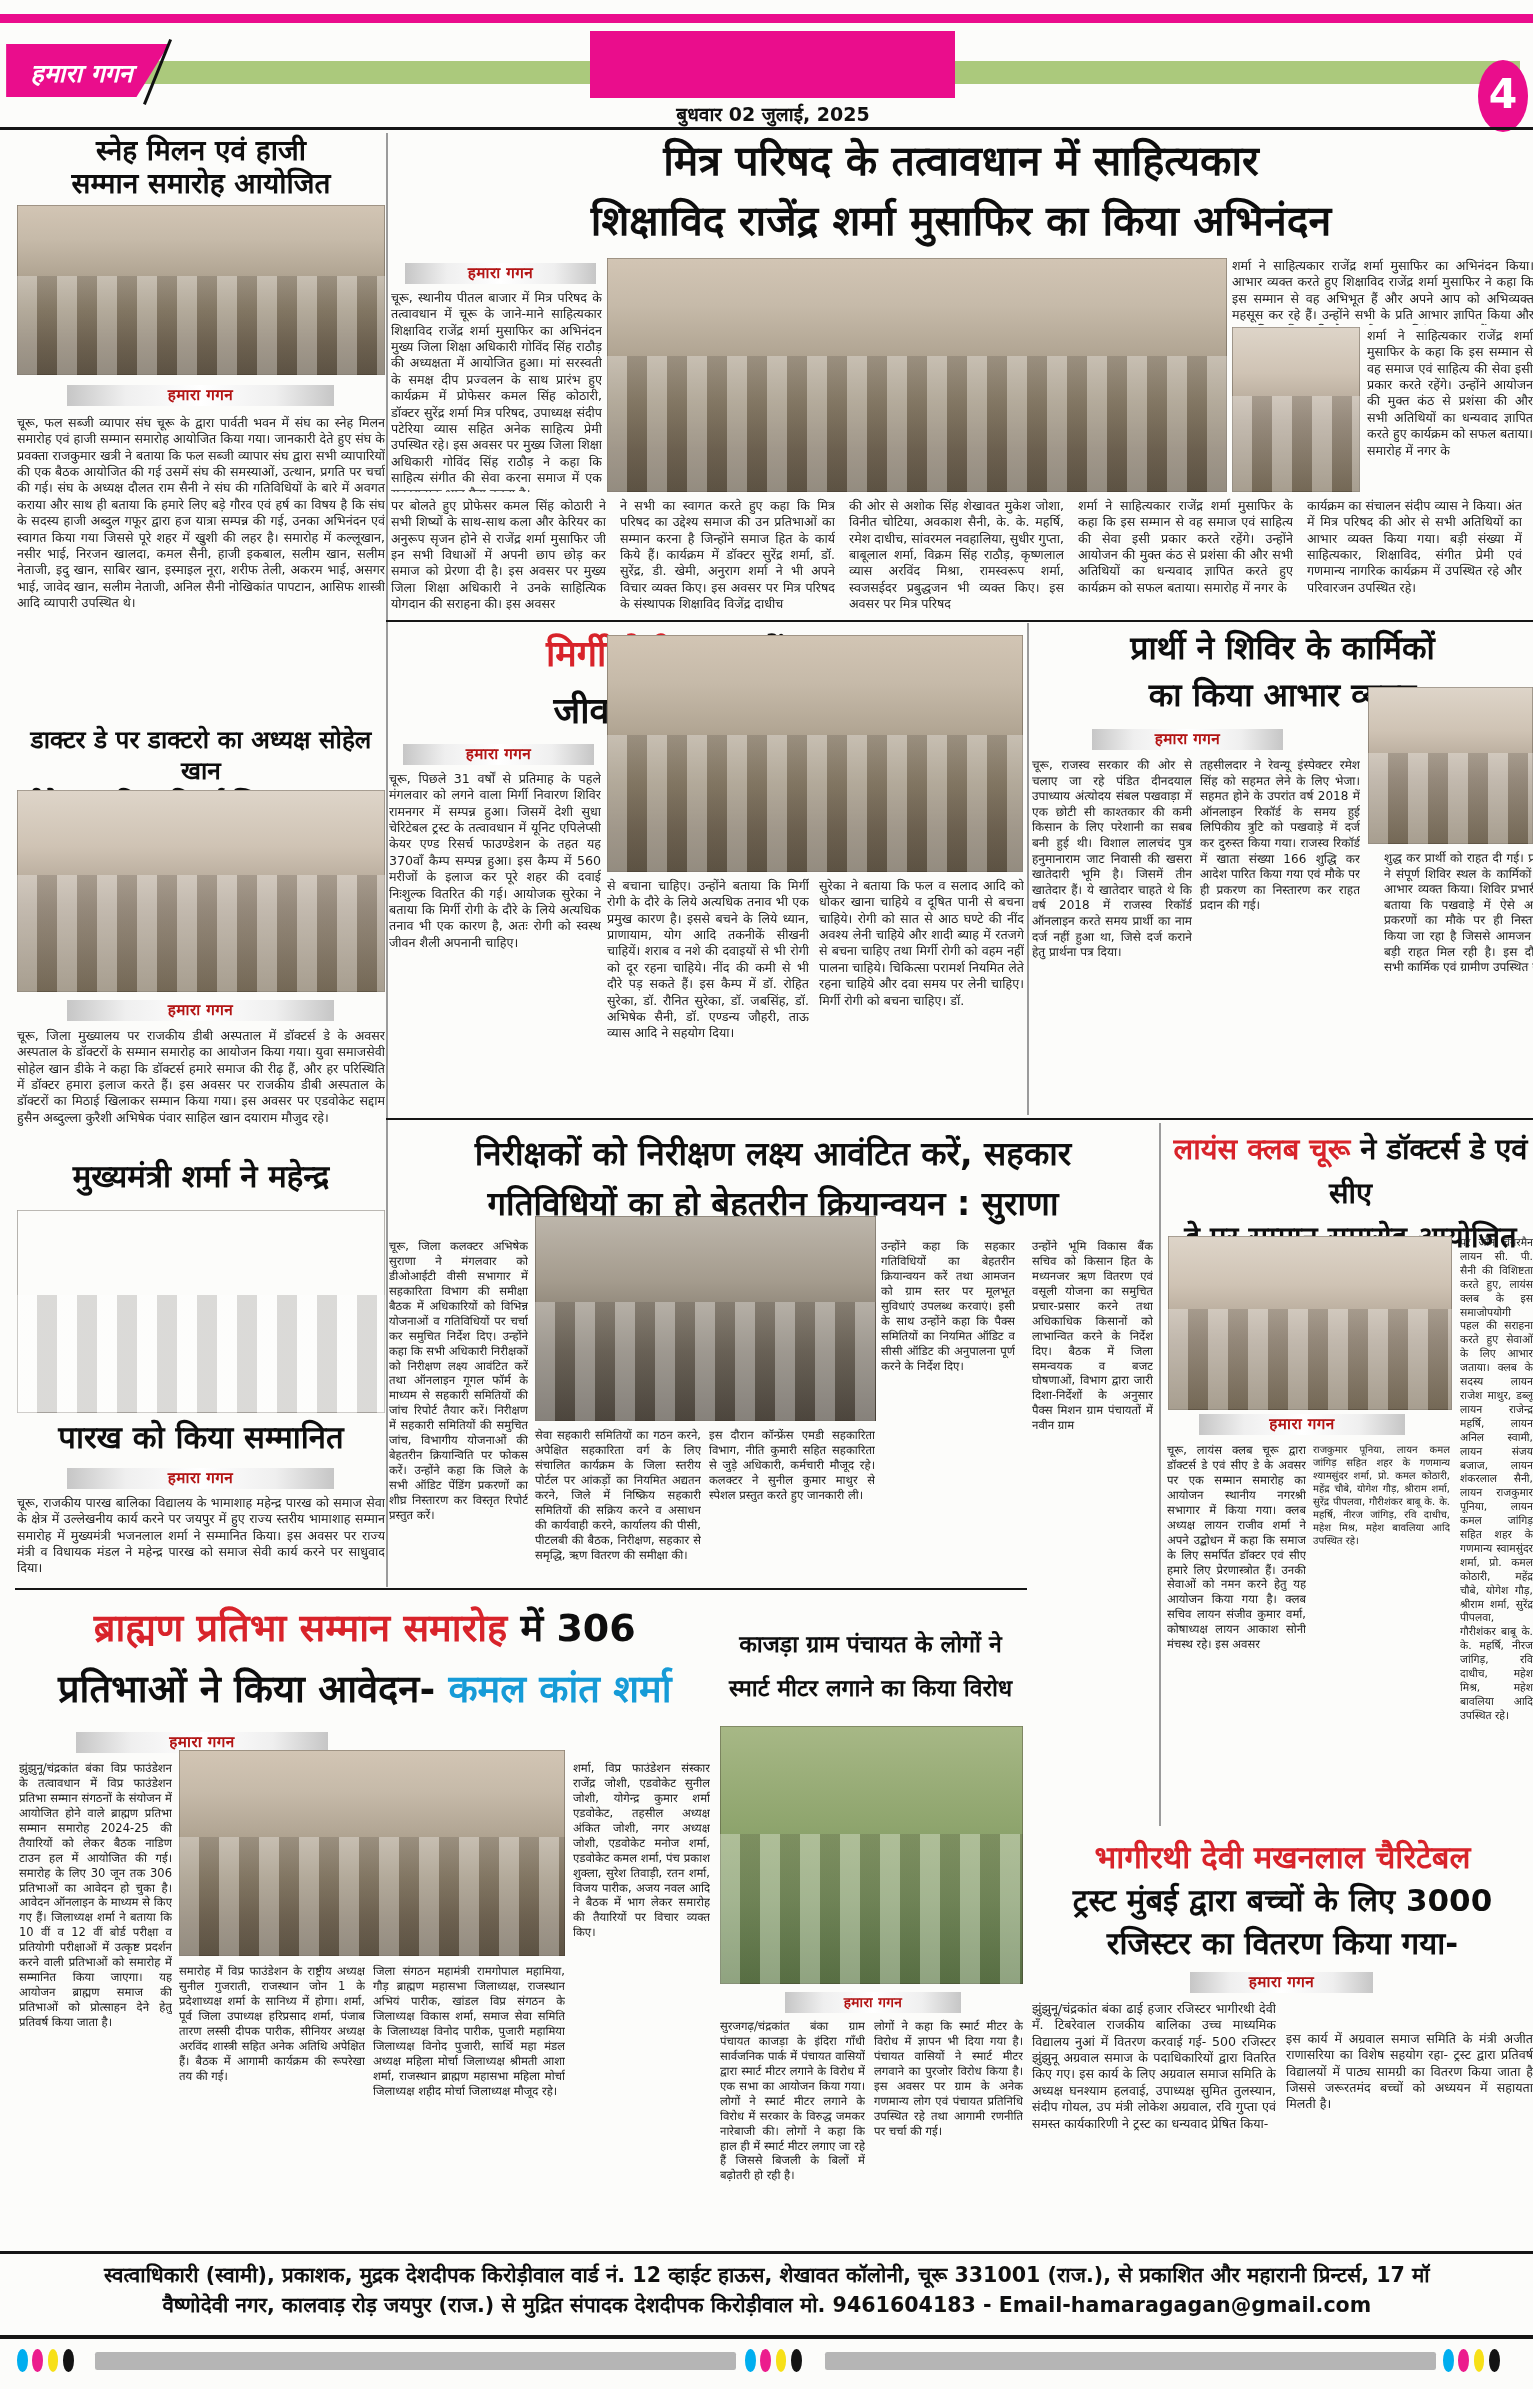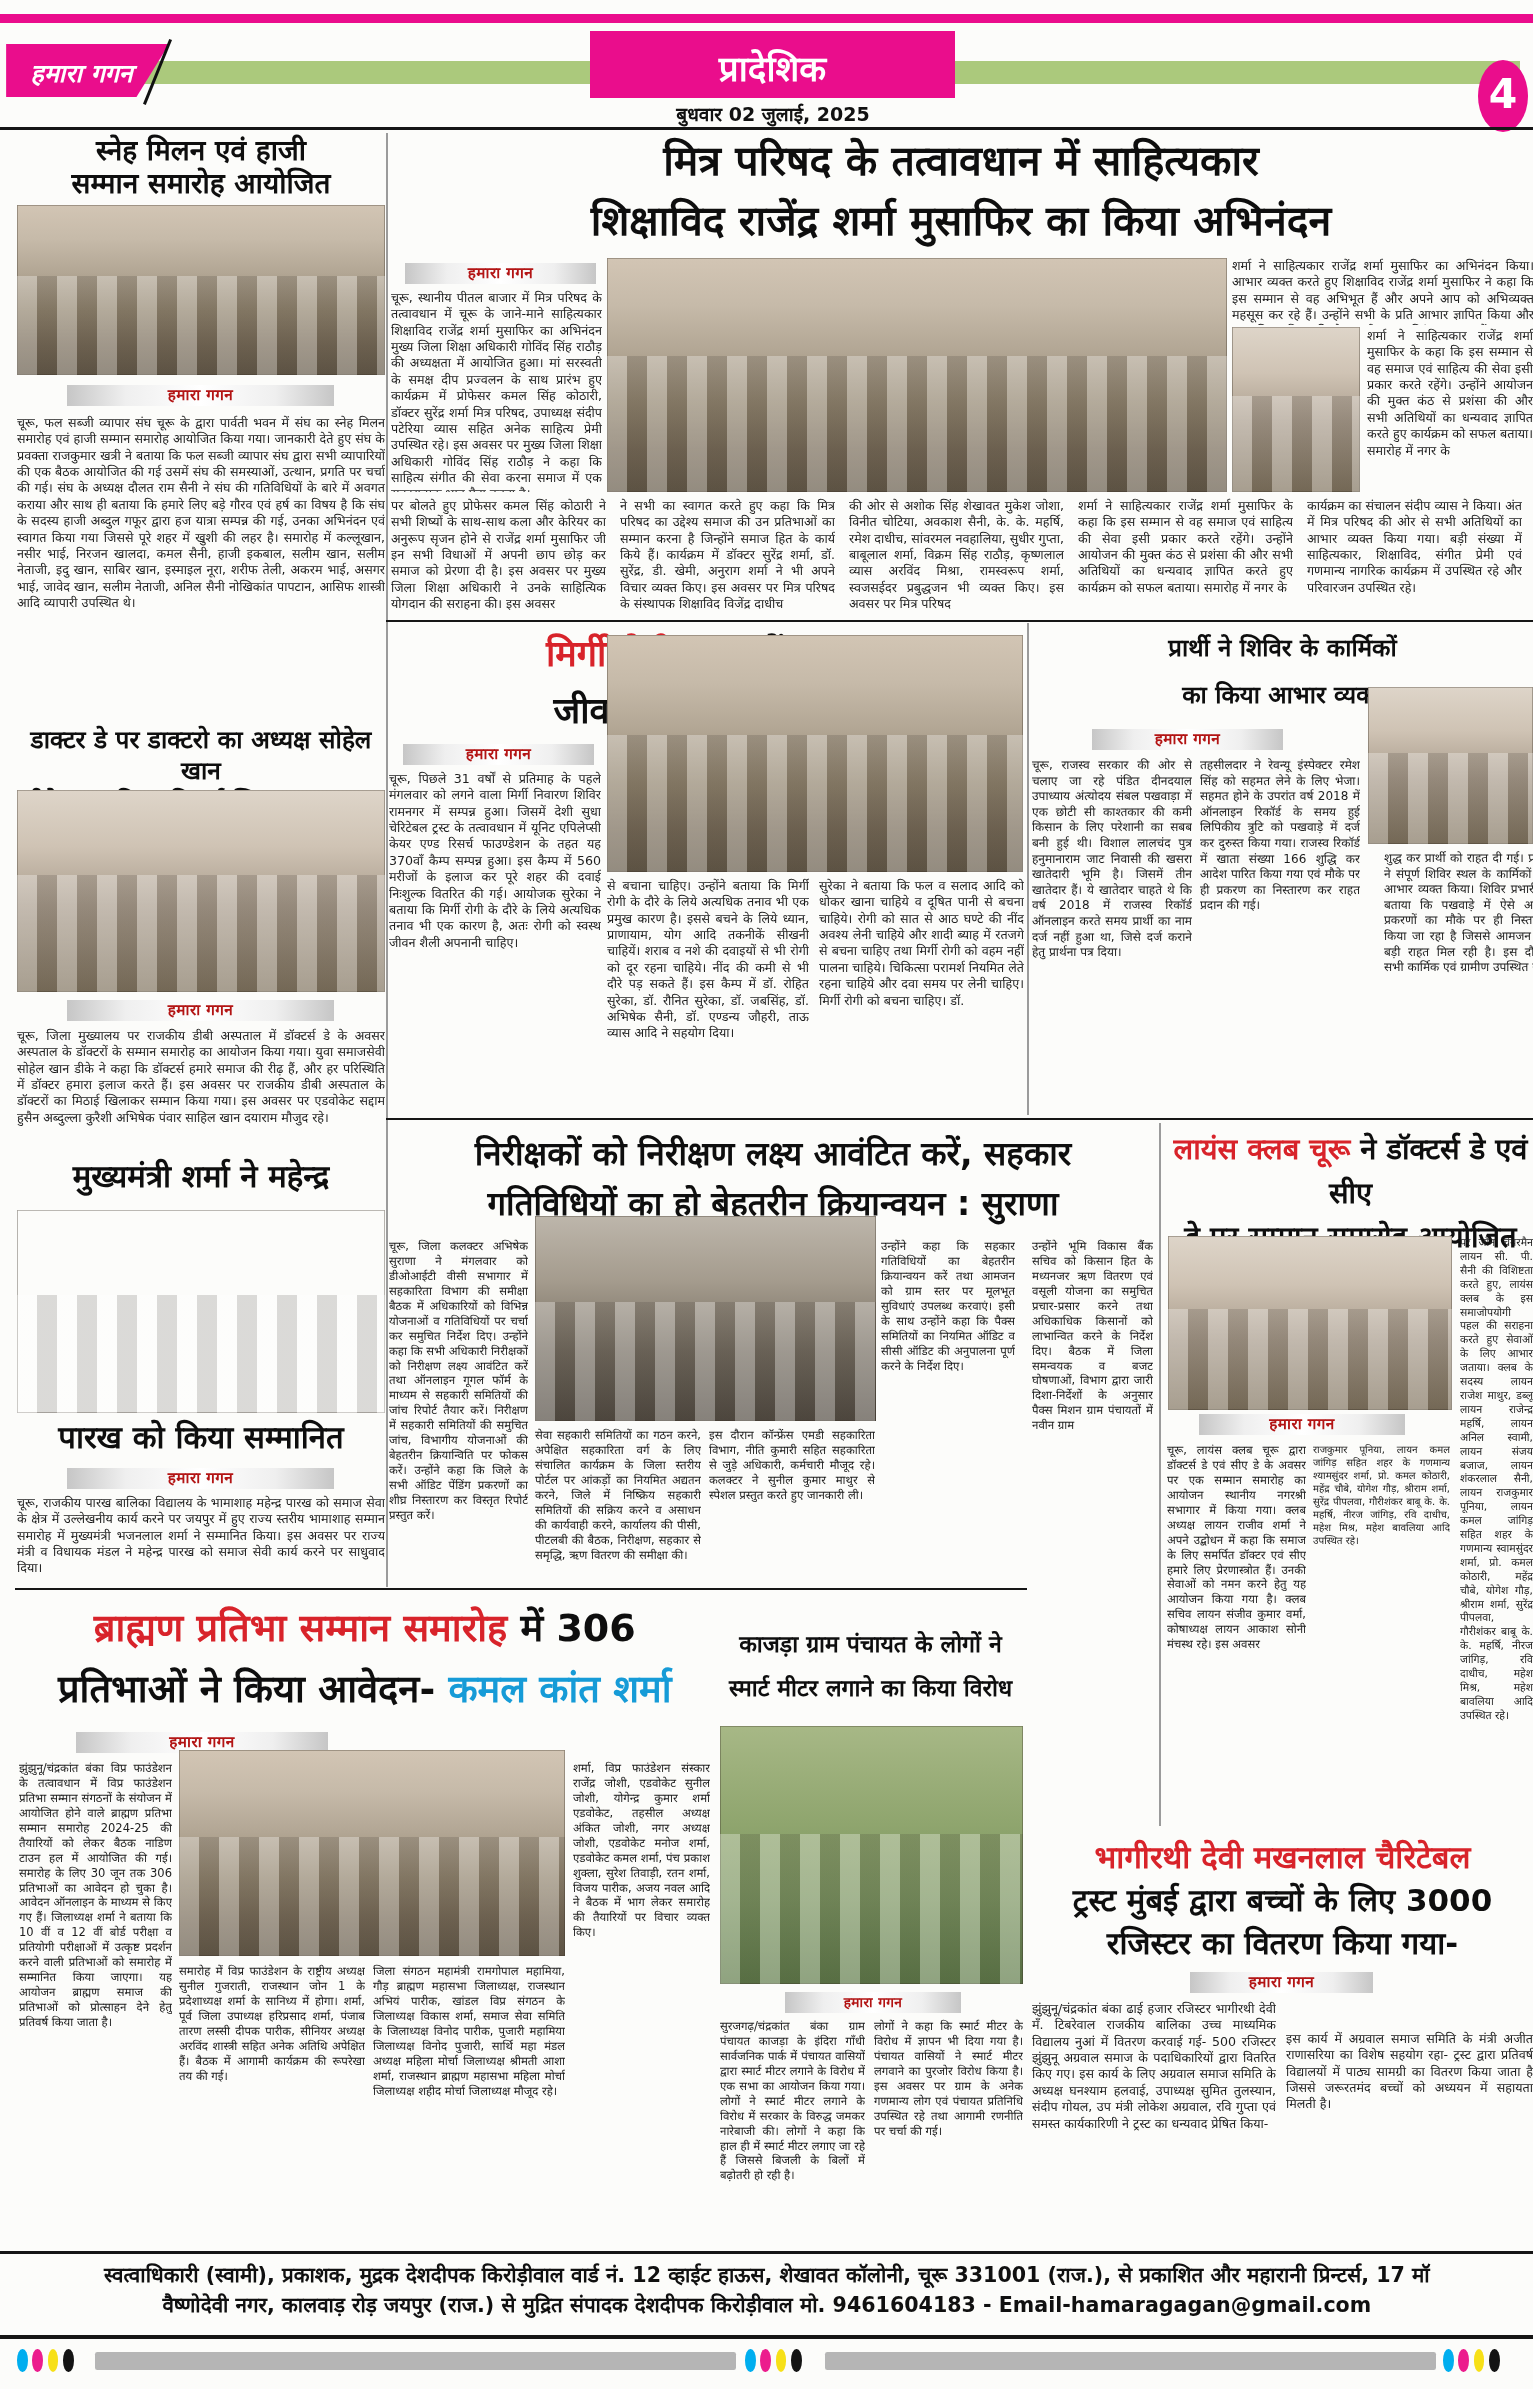--- a/index.html
+++ b/index.html
@@ -28,21 +28,20 @@
 <body>
 
 <div id="paper">
 
   <div class="abs pink" style="left:0;top:13.7px;width:1533px;height:9.2px;"></div>
   <div class="abs" style="left:103px;top:61px;width:1417px;height:23px;background:#abc97c;"></div>
   <div class="abs pink" style="left:6.1px;top:44px;width:163px;height:53px;clip-path:polygon(0 0,100% 0,80% 100%,0 100%);"></div>
   <div class="abs" style="left:156px;top:37px;width:3.1px;height:70px;background:#111;transform:rotate(22deg);"></div>
   <div class="abs" style="left:13.7px;top:55px;width:136px;text-align:center;color:#fff;font-weight:800;font-size:25px;font-style:italic;">हमारा गगन</div>
   <div class="abs pink" style="left:590px;top:31px;width:365px;height:67px;"></div>
-  <div class="abs" style="left:590px;top:44px;width:365px;text-align:center;color:#fff;font-weight:800;font-size:35px;">प्रादेशिक</div>
   <div class="abs" style="left:544px;top:101px;width:458px;text-align:center;color:#111;font-weight:700;font-size:19px;">बुधवार 02 जुलाई, 2025</div>
   <div class="abs pink" style="left:1478px;top:60px;width:50px;height:72px;border-radius:50%;"></div>
   <div class="abs" style="left:1478px;top:70px;width:50px;text-align:center;color:#fff;font-weight:800;font-size:41px;">4</div>
   <div class="abs hr" style="left:0;top:127px;width:1533px;height:3.1px;"></div>
 
   <div class="abs vr" style="left:386px;top:133px;height:1454px;"></div>
   <div class="abs vr" style="left:1027px;top:623px;height:492px;"></div>
   <div class="abs vr" style="left:1159px;top:1123px;height:703px;"></div>
   <div class="abs hr" style="left:386px;top:620px;width:1147px;height:1.5px;"></div>
   <div class="abs hr" style="left:386px;top:1118px;width:1147px;height:1.5px;"></div>
@@ -90,21 +89,21 @@
   <div class="abs headline" style="left:389px;top:625px;width:634px;font-size:36px;line-height:57px;">
     <span class="red">मिर्गी रोगी</span><span> अपनायें स्वस्थ</span><br>
     <span>जीवन शैली- </span><span class="blue">डॉ. सुरेका</span>
   </div>
   <div class="abs byline" style="left:403px;top:744px;width:191px;">हमारा गगन</div>
   <div class="abs body-text" style="left:389px;top:771px;width:212px;height:344px;">चूरू, पिछले 31 वर्षों से प्रतिमाह के पहले मंगलवार को लगने वाला मिर्गी निवारण शिविर रामनगर में सम्पन्न हुआ। जिसमें देशी सुधा चेरिटेबल ट्रस्ट के तत्वावधान में यूनिट एपिलेप्सी केयर एण्ड रिसर्च फाउण्डेशन के तहत यह 370वाँ कैम्प सम्पन्न हुआ। इस कैम्प में 560 मरीजों के इलाज कर पूरे शहर की दवाई निःशुल्क वितरित की गई। आयोजक सुरेका ने बताया कि मिर्गी रोगी के दौरे के लिये अत्यधिक तनाव भी एक कारण है, अतः रोगी को स्वस्थ जीवन शैली अपनानी चाहिए।</div>
   <div class="abs photo crowd" style="left:607px;top:635px;width:416px;height:237px;"></div>
   <div class="abs body-text" style="left:607px;top:878px;width:202px;height:237px;">से बचाना चाहिए। उन्होंने बताया कि मिर्गी रोगी के दौरे के लिये अत्यधिक तनाव भी एक प्रमुख कारण है। इससे बचने के लिये ध्यान, प्राणायाम, योग आदि तकनीकें सीखनी चाहियें। शराब व नशे की दवाइयों से भी रोगी को दूर रहना चाहिये। नींद की कमी से भी दौरे पड़ सकते हैं। इस कैम्प में डॉ. रोहित सुरेका, डॉ. रौनित सुरेका, डॉ. जबसिंह, डॉ. अभिषेक सैनी, डॉ. एण्डन्य जौहरी, ताऊ व्यास आदि ने सहयोग दिया।</div>
   <div class="abs body-text" style="left:819px;top:878px;width:205px;height:237px;">सुरेका ने बताया कि फल व सलाद आदि को धोकर खाना चाहिये व दूषित पानी से बचना चाहिये। रोगी को सात से आठ घण्टे की नींद अवश्य लेनी चाहिये और शादी ब्याह में रतजगे से बचना चाहिए तथा मिर्गी रोगी को वहम नहीं पालना चाहिये। चिकित्सा परामर्श नियमित लेते रहना चाहिये और दवा समय पर लेनी चाहिए। मिर्गी रोगी को बचना चाहिए। डॉ.</div>
 
-  <div class="abs headline" style="left:1032px;top:625px;width:501px;font-size:24px;line-height:47px;">
+  <div class="abs headline" style="left:1032px;top:625px;width:501px;font-size:32px;line-height:47px;">
     <span>प्रार्थी ने शिविर के कार्मिकों</span><br>
     <span>का किया आभार व्यक्त</span>
   </div>
   <div class="abs byline" style="left:1092px;top:729px;width:191px;">हमारा गगन</div>
   <div class="abs body-text" style="left:1032px;top:758px;width:160px;height:357px;font-size:12px;">चूरू, राजस्व सरकार की ओर से चलाए जा रहे पंडित दीनदयाल उपाध्याय अंत्योदय संबल पखवाड़ा में एक छोटी सी काश्तकार की कमी किसान के लिए परेशानी का सबब बनी हुई थी। विशाल लालचंद पुत्र हनुमानाराम जाट निवासी की खसरा खातेदारी भूमि है। जिसमें तीन खातेदार हैं। ये खातेदार चाहते थे कि वर्ष 2018 में राजस्व रिकॉर्ड ऑनलाइन करते समय प्रार्थी का नाम दर्ज नहीं हुआ था, जिसे दर्ज कराने हेतु प्रार्थना पत्र दिया।</div>
   <div class="abs body-text" style="left:1200px;top:758px;width:160px;height:357px;font-size:12px;">तहसीलदार ने रेवन्यू इंस्पेक्टर रमेश सिंह को सहमत लेने के लिए भेजा। सहमत होने के उपरांत वर्ष 2018 में ऑनलाइन रिकॉर्ड के समय हुई लिपिकीय त्रुटि को पखवाड़े में दर्ज कर दुरुस्त किया गया। राजस्व रिकॉर्ड में खाता संख्या 166 शुद्धि कर आदेश पारित किया गया एवं मौके पर ही प्रकरण का निस्तारण कर राहत प्रदान की गई।</div>
   <div class="abs photo indoor" style="left:1368px;top:687px;width:165px;height:157px;"></div>
   <div class="abs body-text" style="left:1368px;top:851px;width:165px;height:263px;font-size:12px;margin-left:16px;">शुद्ध कर प्रार्थी को राहत दी गई। प्रार्थी ने संपूर्ण शिविर स्थल के कार्मिकों का आभार व्यक्त किया। शिविर प्रभारी ने बताया कि पखवाड़े में ऐसे अनेक प्रकरणों का मौके पर ही निस्तारण किया जा रहा है जिससे आमजन को बड़ी राहत मिल रही है। इस दौरान सभी कार्मिक एवं ग्रामीण उपस्थित रहे।</div>
 
   <div class="abs headline" style="left:391px;top:1129px;width:764px;font-size:33px;line-height:50px;">

